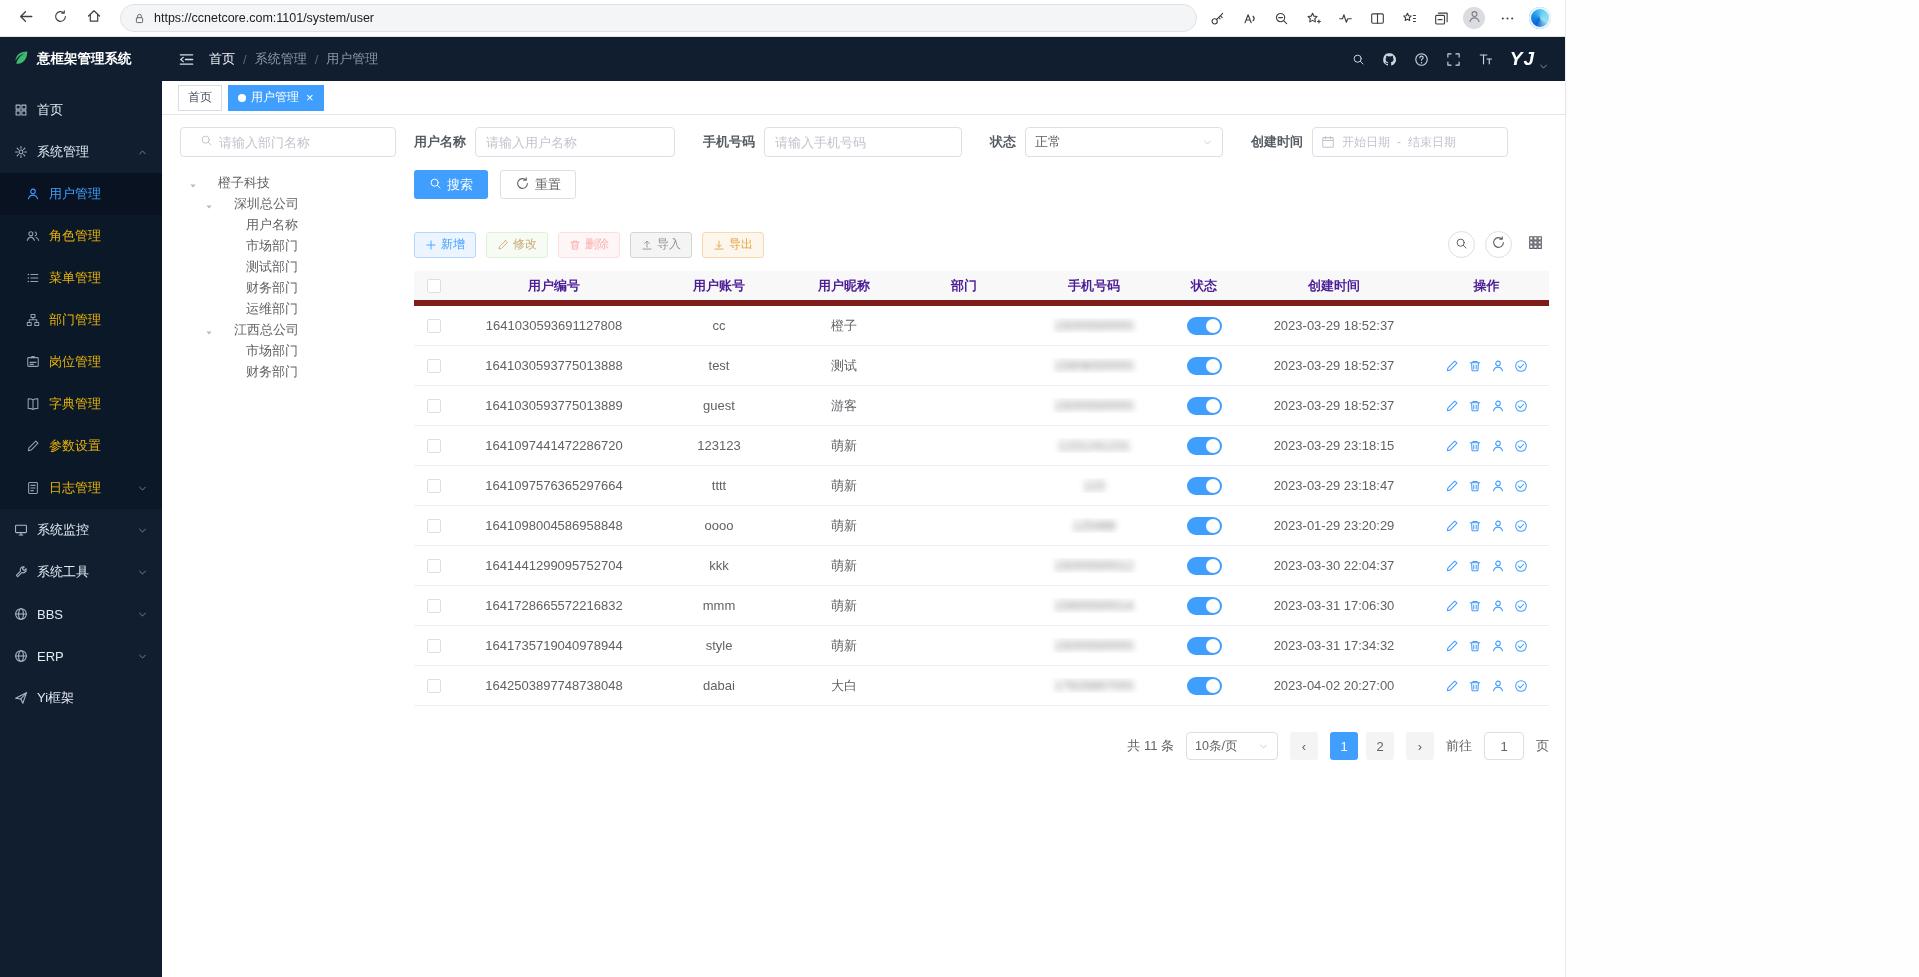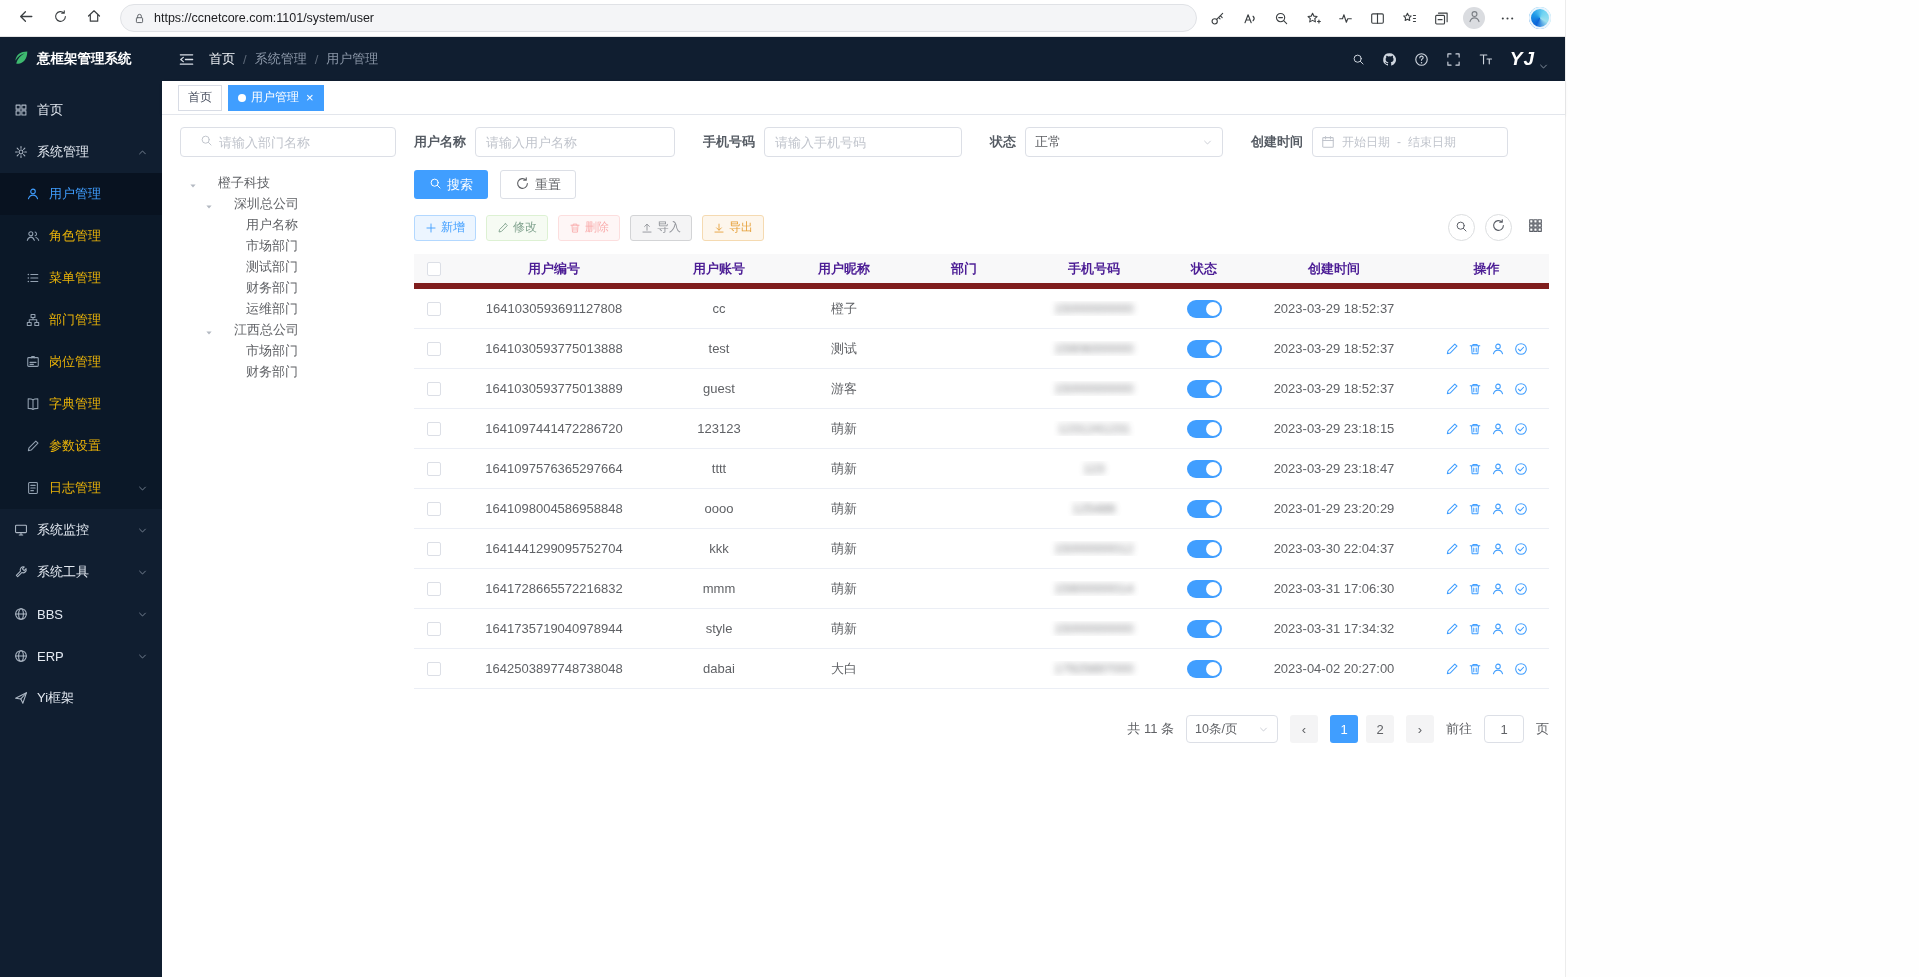--- a/index.html
+++ b/index.html
@@ -73,25 +73,25 @@
   .f-select{width:198px;height:30px;border:1px solid #dcdfe6;border-radius:4px;display:flex;align-items:center;padding:13px 9px;gap:6px;background:#fff;cursor:pointer;font-size:13px;color:#606266}
   .f-select .sel-caret{margin-left:auto;color:#c0c4cc;display:flex}
   .date-range{width:196px;height:30px;border:1px solid #dcdfe6;border-radius:4px;display:flex;align-items:center;padding:0 8px;gap:7px;background:#fff;font-size:12px;color:#c0c4cc;cursor:pointer}
   .date-range .cal{display:flex;color:#c0c4cc}
 
   .action-row{display:flex;align-items:center;gap:12px;margin-top:13px}
   .btn{height:29px;border-radius:3px;font-size:13px;display:inline-flex;align-items:center;gap:5px;padding:0 14px;border:1px solid transparent;cursor:pointer;font-family:inherit}
   .btn-primary{background:#409eff;color:#fff}
   .btn-default{background:#fff;border-color:#dcdfe6;color:#606266}
 
-  .toolbar-row{display:flex;align-items:center;margin-top:15px}
+  .toolbar-row{display:flex;align-items:center;margin-top:32px}
   .tb-buttons{display:flex;align-items:center;gap:10px}
   .btn-sm{height:26px;border-radius:3px;font-size:12px;display:inline-flex;align-items:center;gap:4px;padding:0 10px;border:1px solid transparent;cursor:pointer;font-family:inherit}
   .v-primary{color:#409eff;background:#ecf5ff;border-color:#b3d8ff}
-  .v-success{color:#14532d;background:#f0f9eb;border-color:#c2e7b0}
+  .v-success{color:#a16207;background:#f0f9eb;border-color:#c2e7b0}
   .v-danger{color:#f56c6c;background:#fef0f0;border-color:#fbc4c4}
   .v-info{color:#909399;background:#f4f4f5;border-color:#d3d4d6}
   .v-warning{color:#e6a23c;background:#fdf6ec;border-color:#f5dab1}
   .btn-sm.disabled{opacity:.55}
   .tb-tools{margin-left:auto;display:flex;align-items:center;gap:10px}
   .tool-circle{width:27px;height:27px;border:1px solid #dcdee0;border-radius:50%;display:flex;align-items:center;justify-content:center;color:#5a5e66;background:#fff;cursor:pointer}
   .tool-flat{width:27px;height:27px;display:flex;align-items:center;justify-content:center;color:#5a5e66;cursor:pointer}
 
   
   .table{margin-top:13px}

